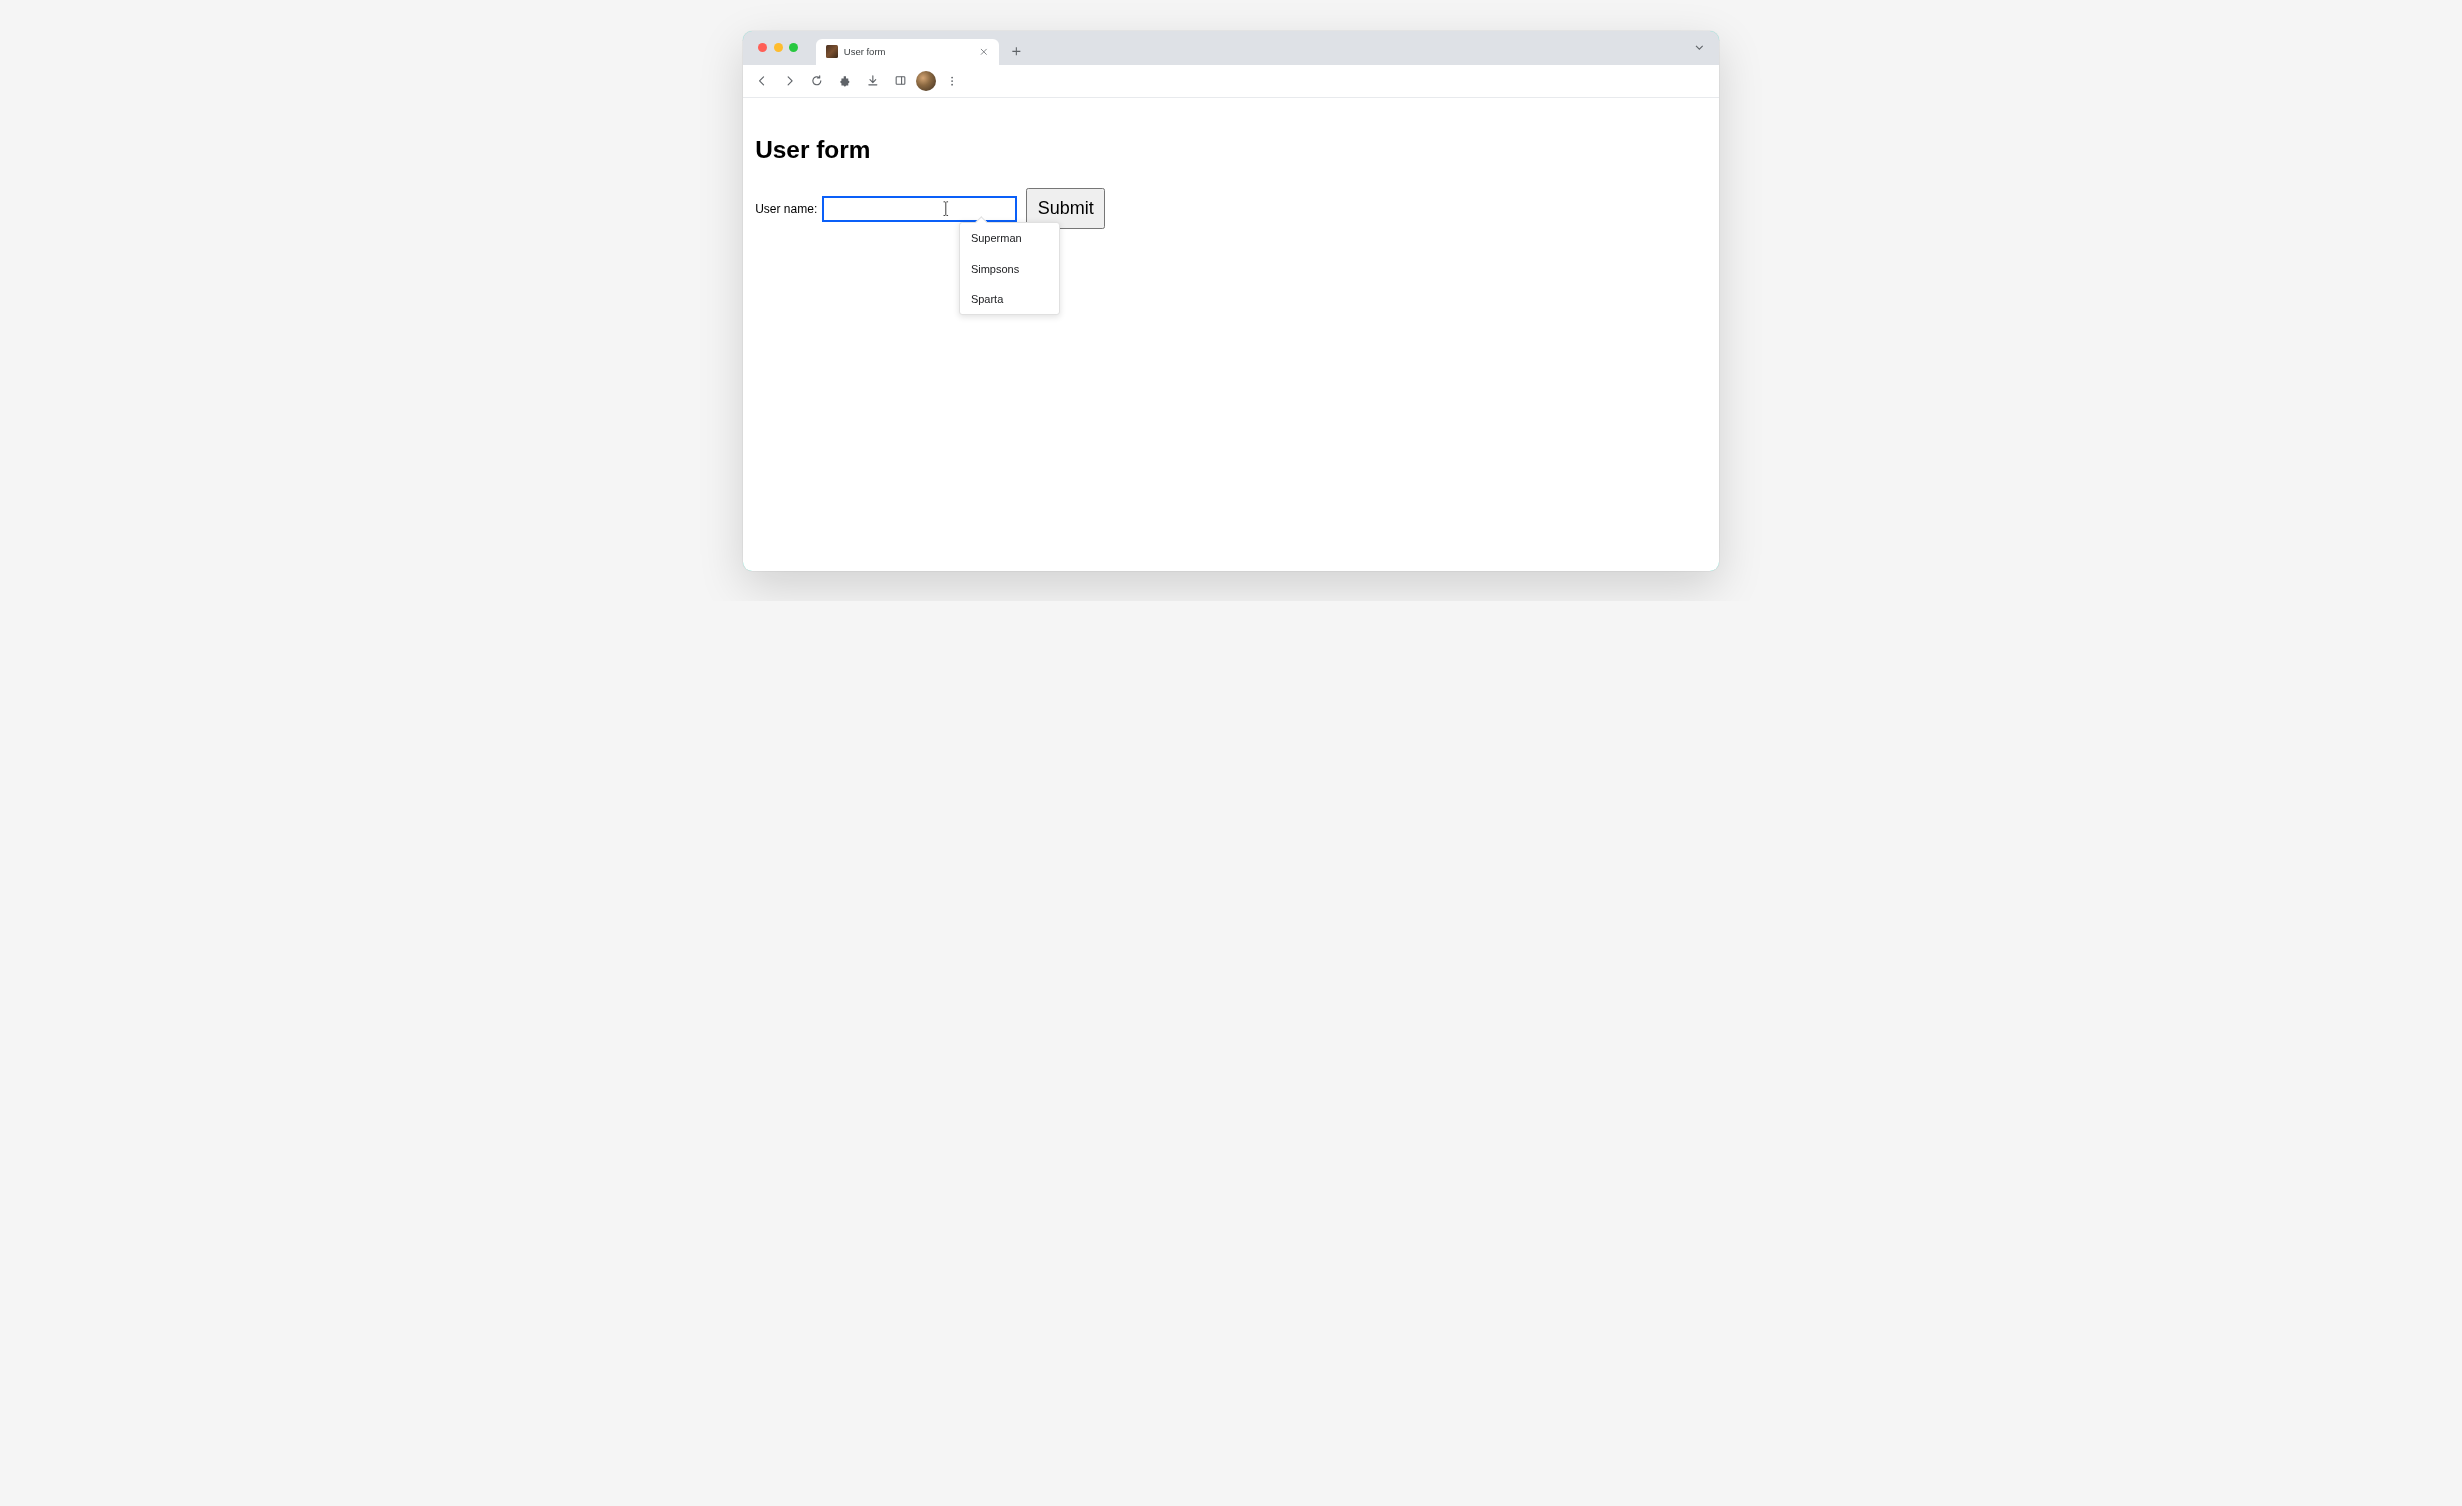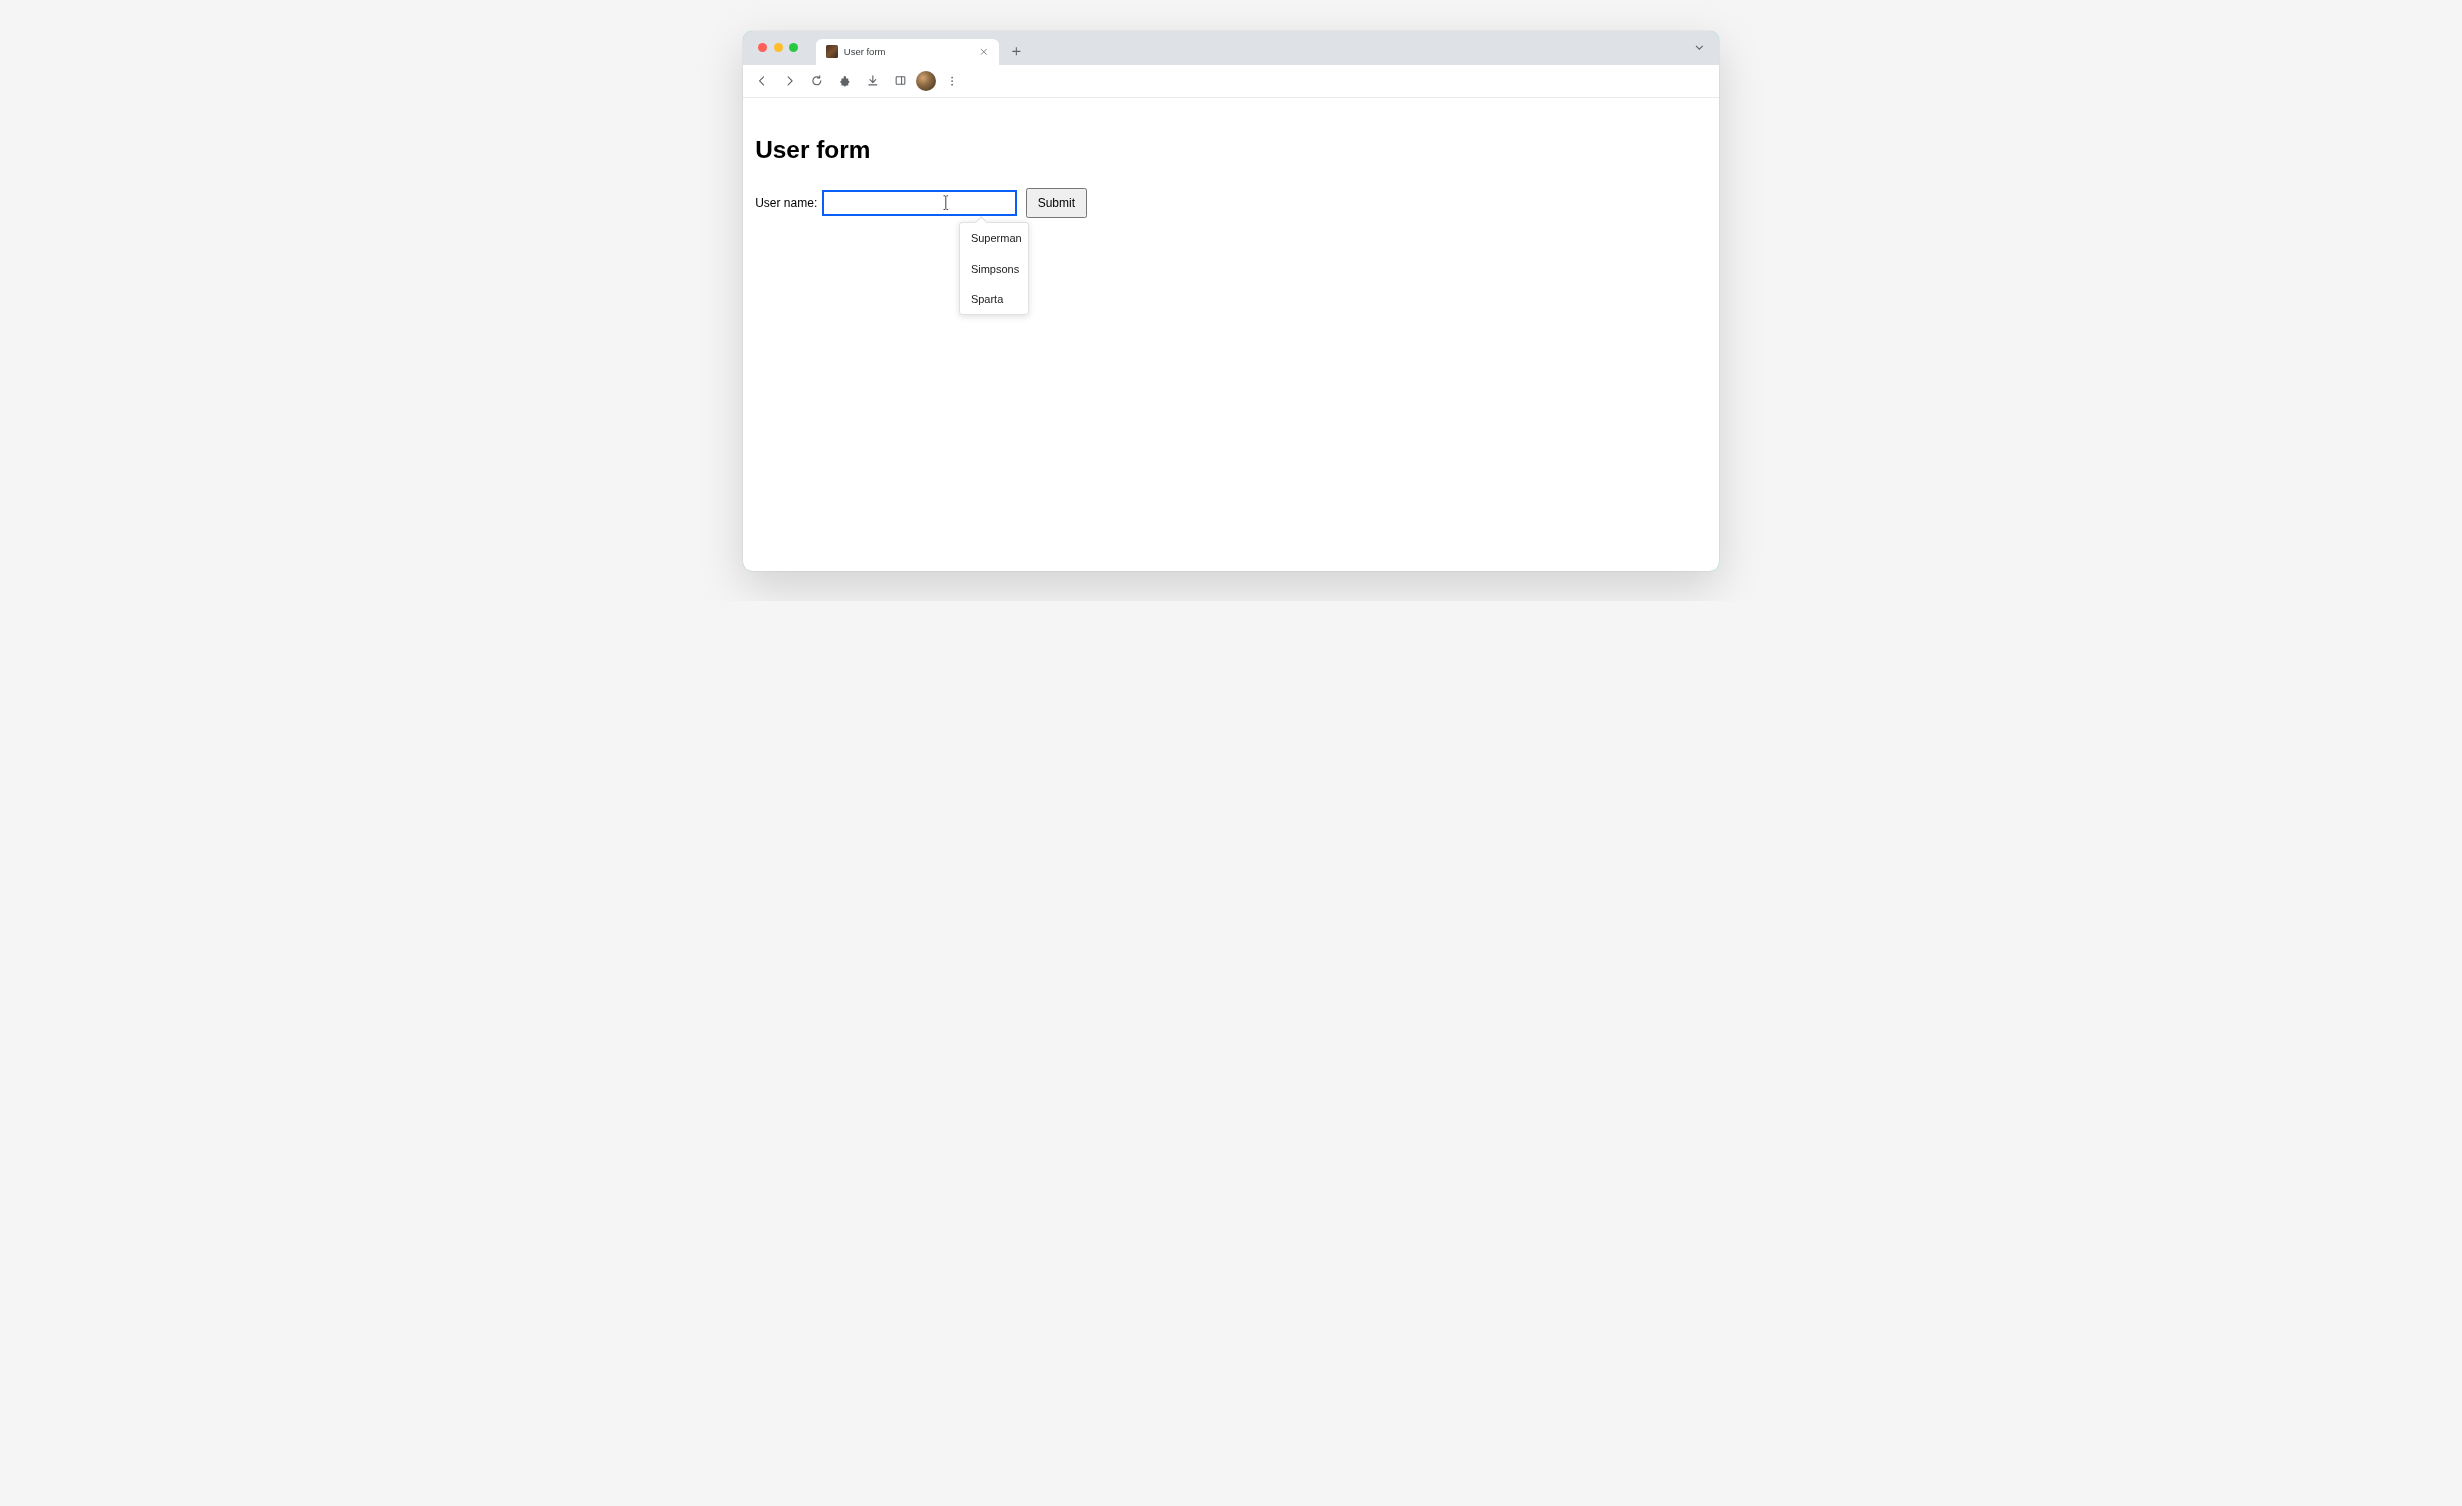--- a/index.html
+++ b/index.html
@@ -233,36 +233,36 @@
       height: 26px;
       border: 2.3px solid #0a5ff8;
       outline: none;
       padding: 1.5px 4.6px;
       font-size: 13.7px;
       font-family: inherit;
       background: #fff;
     }
 
     .submit-btn {
-      height: 30px;
+      height: 41px;
       padding: 0 10.7px;
-      font-size: 12px;
+      font-size: 18px;
       font-family: inherit;
       background: #efefef;
       border: 0.8px solid #767676;
       border-radius: 2.3px;
       cursor: pointer;
       margin-left: 4.6px;
     }
 
     .autocomplete {
       position: absolute;
       left: 204px;
       top: 34px;
-      width: 70px;
+      width: 101px;
       background: #fff;
       border: 0.8px solid #e0e0e0;
       border-radius: 3.1px;
       box-shadow: 0 1.5px 6.1px rgba(0,0,0,0.12);
       z-index: 10;
     }
 
     .autocomplete::before {
       content: "";
       position: absolute;

